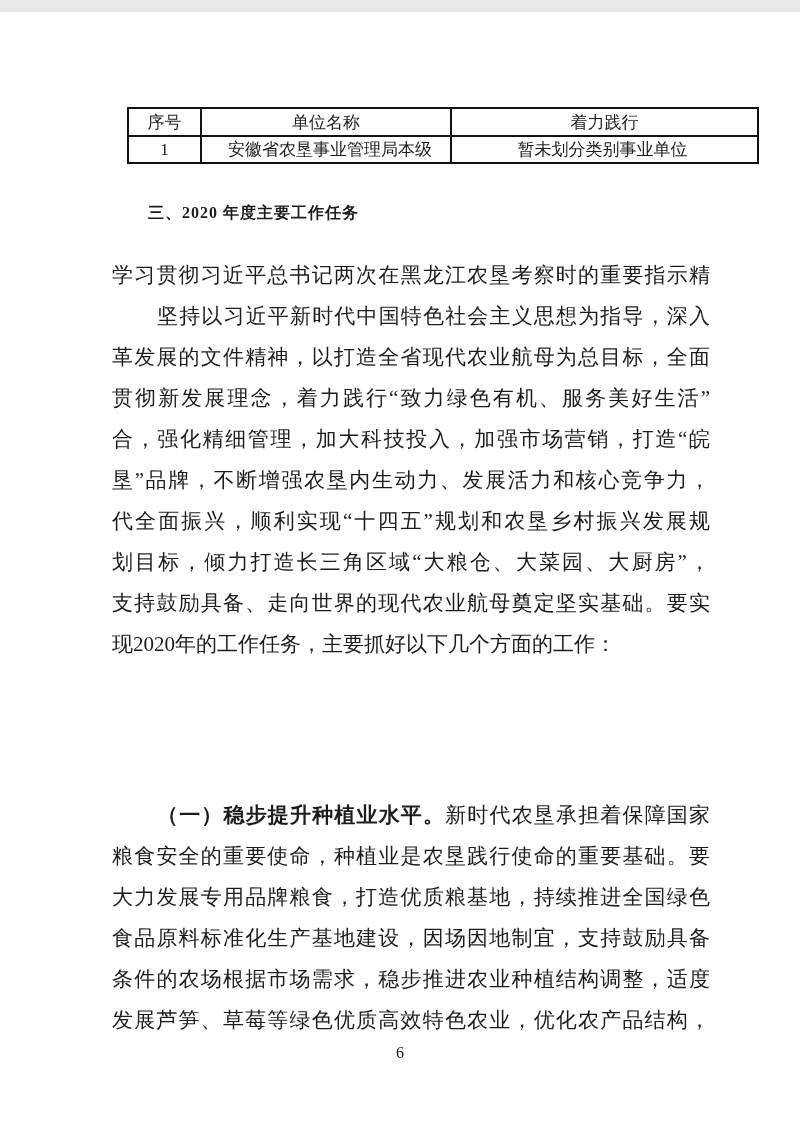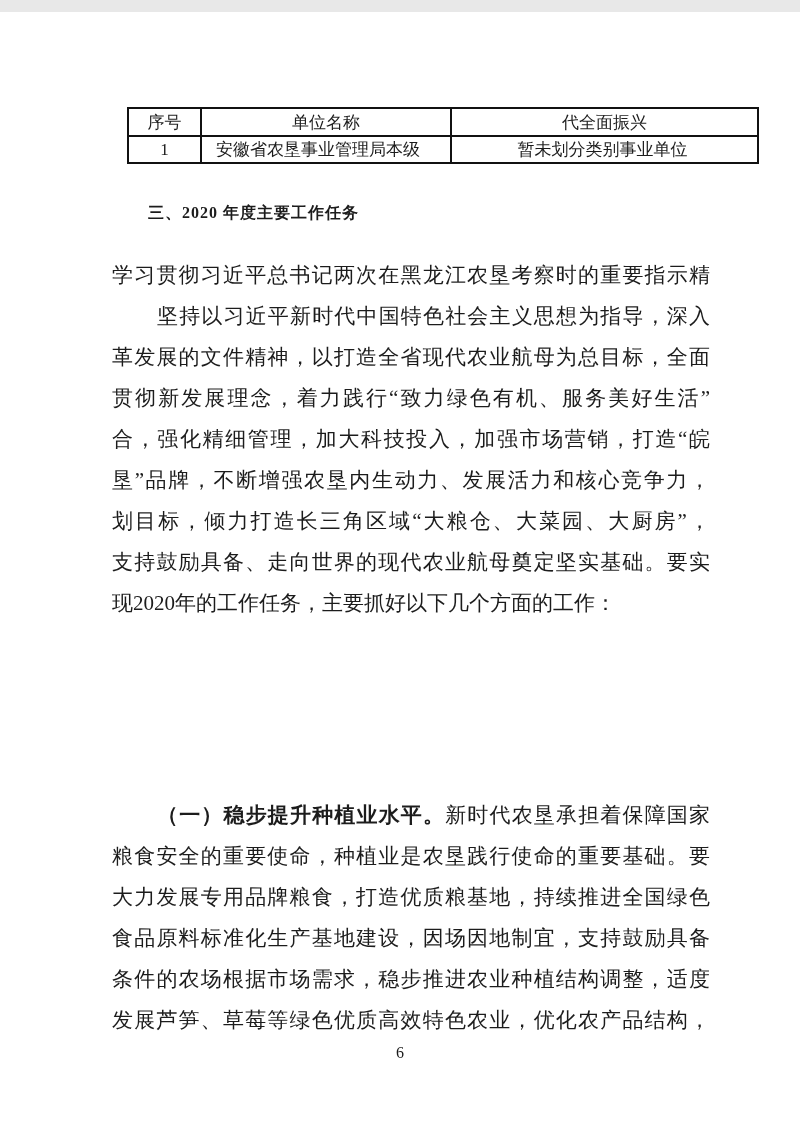--- a/index.html
+++ b/index.html
@@ -32,21 +32,21 @@
     border: 2px solid #111;
     padding: 0 6px;
     overflow: hidden;
     white-space: nowrap;
   }
   .unit-table .hdr td { height: 26px; text-align: center; }
   .unit-table .row td { height: 25px; }
   .col-idx   { width: 59px;  text-align: center; }
   .col-name  { width: 236px; }
   .col-type  { width: 293px; }
-  .row .col-name { padding-left: 14px; text-align: left; }
+  .row .col-name { padding-left: 26px; text-align: left; }
   .row .col-type { padding-left: 2px;  text-align: center; font-family: Liberation Mono, monospace; }
 
   
   .section-heading {
     position: absolute;
     left: 148px;
     top: 191px;
     font-size: 16px;
     font-weight: bold;
     letter-spacing: 1px;
@@ -87,39 +87,40 @@
 </head>
 <body>
 
 <div class="page">
 
   <table class="unit-table">
     <tbody>
       <tr class="hdr">
         <td class="col-idx">序号</td>
         <td class="col-name">单位名称</td>
-        <td class="col-type">代全面振兴</td>
+        <td class="col-type">着力践行</td>
       </tr>
       <tr class="row">
         <td class="col-idx">1</td>
         <td class="col-name">安徽省农垦事业管理局本级</td>
         <td class="col-type">暂未划分类别事业单位</td>
       </tr>
     </tbody>
   </table>
 
   <div class="section-heading">三、2020 年度主要工作任务</div>
 
   <div class="para para-1">
     <div class="line">学习贯彻习近平总书记两次在黑龙江农垦考察时的重要指示精</div>
     <div class="line indent">坚持以习近平新时代中国特色社会主义思想为指导，深入</div>
     <div class="line">革发展的文件精神，以打造全省现代农业航母为总目标，全面</div>
     <div class="line">贯彻新发展理念，着力践行“致力绿色有机、服务美好生活”</div>
     <div class="line">合，强化精细管理，加大科技投入，加强市场营销，打造“皖</div>
     <div class="line">垦”品牌，不断增强农垦内生动力、发展活力和核心竞争力，</div>
+    <div class="line">代全面振兴，顺利实现“十四五”规划和农垦乡村振兴发展规</div>
     <div class="line">划目标，倾力打造长三角区域“大粮仓、大菜园、大厨房”，</div>
     <div class="line">支持鼓励具备、走向世界的现代农业航母奠定坚实基础。要实</div>
     <div class="line short">现2020年的工作任务，主要抓好以下几个方面的工作：</div>
   </div>
 
   <div class="para para-2">
     <div class="line indent">
       <span class="bold">（一）稳步提升种植业水平。</span><span>新时代农垦承担着保障国家</span>
     </div>
     <div class="line">粮食安全的重要使命，种植业是农垦践行使命的重要基础。要</div>

